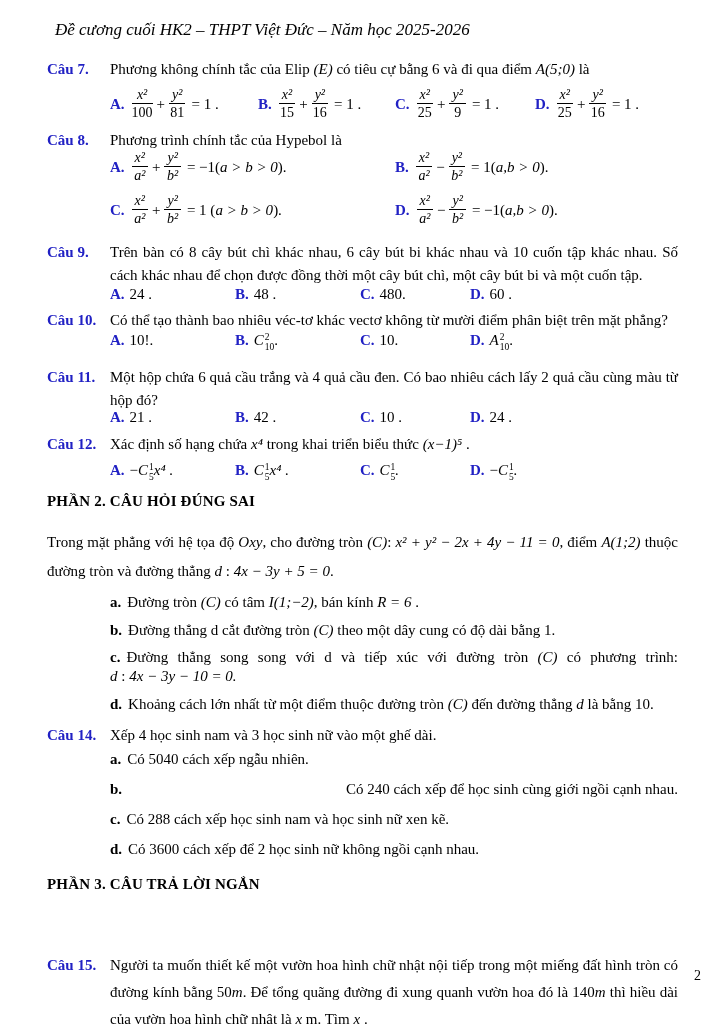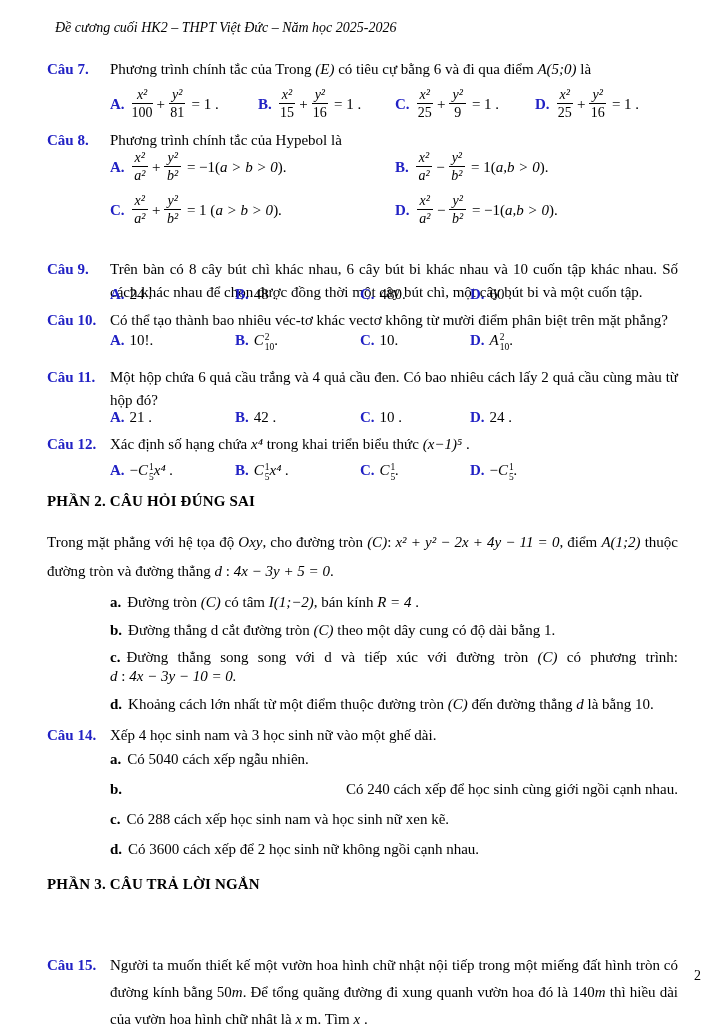--- a/index.html
+++ b/index.html
@@ -1,21 +1,21 @@
 <!DOCTYPE html>
 <html><head>
 <meta charset="utf-8">
 <style>
   * { margin:0; padding:0; box-sizing:border-box; }
   html,body { width:725px; height:1024px; background:#ffffff; overflow:hidden; }
   body { font-family:"Liberation Serif","DejaVu Serif",serif; font-size:15px; color:#000; }
   .page { position:relative; width:725px; height:1024px; background:#fff; }
   .abs { position:absolute; left:47px; right:47px; }
 
-  .doc-header { font-style:italic; font-size:14px; padding-left:8px; }
+  .doc-header { font-style:italic; font-size:17px; padding-left:8px; }
 
   .q { display:flex; line-height:22px; }
   .qlabel { width:63px; flex-shrink:0; font-weight:bold; color:#2121c4; }
   .qbody { flex:1; text-align:justify; }
   .mi { font-style:italic; }
 
   .part-heading { font-weight:bold; font-size:15px; letter-spacing:.2px; }
 
   
   .opts { position:absolute; left:110px; right:47px; display:grid; line-height:22px; }
@@ -49,21 +49,21 @@
 </style>
 </head>
 <body>
 
 <div class="page">
 
   <div class="abs doc-header" style="top:20px">Đề cương cuối HK2 – THPT Việt Đức – Năm học 2025-2026</div>
 
   <div class="abs q" style="top:58px">
     <span class="qlabel">Câu 7.</span>
-    <span class="qbody"><span>Phương trình chính tắc của Trong </span><span class="mi">(E)</span><span> có tiêu cự bằng 6 và đi qua điểm </span><span class="mi">A(5;0)</span><span> là</span></span>
+    <span class="qbody"><span>Phương không chính tắc của Elip </span><span class="mi">(E)</span><span> có tiêu cự bằng 6 và đi qua điểm </span><span class="mi">A(5;0)</span><span> là</span></span>
   </div>
   <div class="opts opts4f" style="top:80px">
     <div class="opt fopt">
       <span class="letter">A.</span>
       <span class="frac">
           <span class="fn mi">x²</span>
           <span class="fd">100</span>
         </span>
       <span class="op">+</span>
       <span class="frac">
@@ -173,21 +173,21 @@
       <span class="frac">
           <span class="fn mi">y²</span>
           <span class="fd mi">b²</span>
         </span>
       <span class="tail">= −1(</span>
         <span class="mi">a,b &gt; 0</span>
         <span>).</span>
     </div>
   </div>
 
-  <div class="abs q" style="top:258px; line-height:23px">
+  <div class="abs q" style="top:241px; line-height:23px">
     <span class="qlabel">Câu 9.</span>
     <span class="qbody">Trên bàn có 8 cây bút chì khác nhau, 6 cây bút bi khác nhau và 10 cuốn tập khác nhau. Số cách khác nhau để chọn được đồng thời một cây bút chì, một cây bút bi và một cuốn tập.</span>
   </div>
   <div class="opts opts4p" style="top:283px">
     <div class="opt">
         <span class="letter">A.</span>
         <span>24 .</span>
       </div>
     <div class="opt">
         <span class="letter">B.</span>
@@ -319,21 +319,21 @@
   </div>
 
   <div class="abs part-heading" style="top:493px">PHẦN 2. CÂU HỎI ĐÚNG SAI</div>
 
   <div class="abs q" style="top:528px; line-height:29px">
     <span class="qbody"><span>Trong mặt phẳng với hệ tọa độ </span><span class="mi">Oxy</span><span>, cho đường tròn </span><span class="mi">(C)</span><span>: </span><span class="mi">x² + y² − 2x + 4y − 11 = 0</span><span>, điểm </span><span class="mi">A(1;2)</span><span> thuộc đường tròn và đường thẳng </span><span class="mi">d</span><span> : </span><span class="mi">4x − 3y + 5 = 0</span><span>.</span></span>
   </div>
 
   <div class="abs item" style="top:591px; left:110px">
     <span class="ilabel">a.</span>
-    <span class="ibody"><span>Đường tròn </span><span class="mi">(C)</span><span> có tâm </span><span class="mi">I(1;−2)</span><span>, bán kính </span><span class="mi">R = 4</span><span> .</span></span>
+    <span class="ibody"><span>Đường tròn </span><span class="mi">(C)</span><span> có tâm </span><span class="mi">I(1;−2)</span><span>, bán kính </span><span class="mi">R = 6</span><span> .</span></span>
   </div>
 
   <div class="abs item" style="top:619px; left:110px">
     <span class="ilabel">b.</span>
     <span class="ibody"><span>Đường thẳng d cắt đường tròn </span><span class="mi">(C)</span><span> theo một dây cung có độ dài bằng 1.</span></span>
   </div>
 
   <div class="abs" style="top:646px; left:110px; right:47px">
     <div class="item">
       <span class="ilabel">c.</span>

